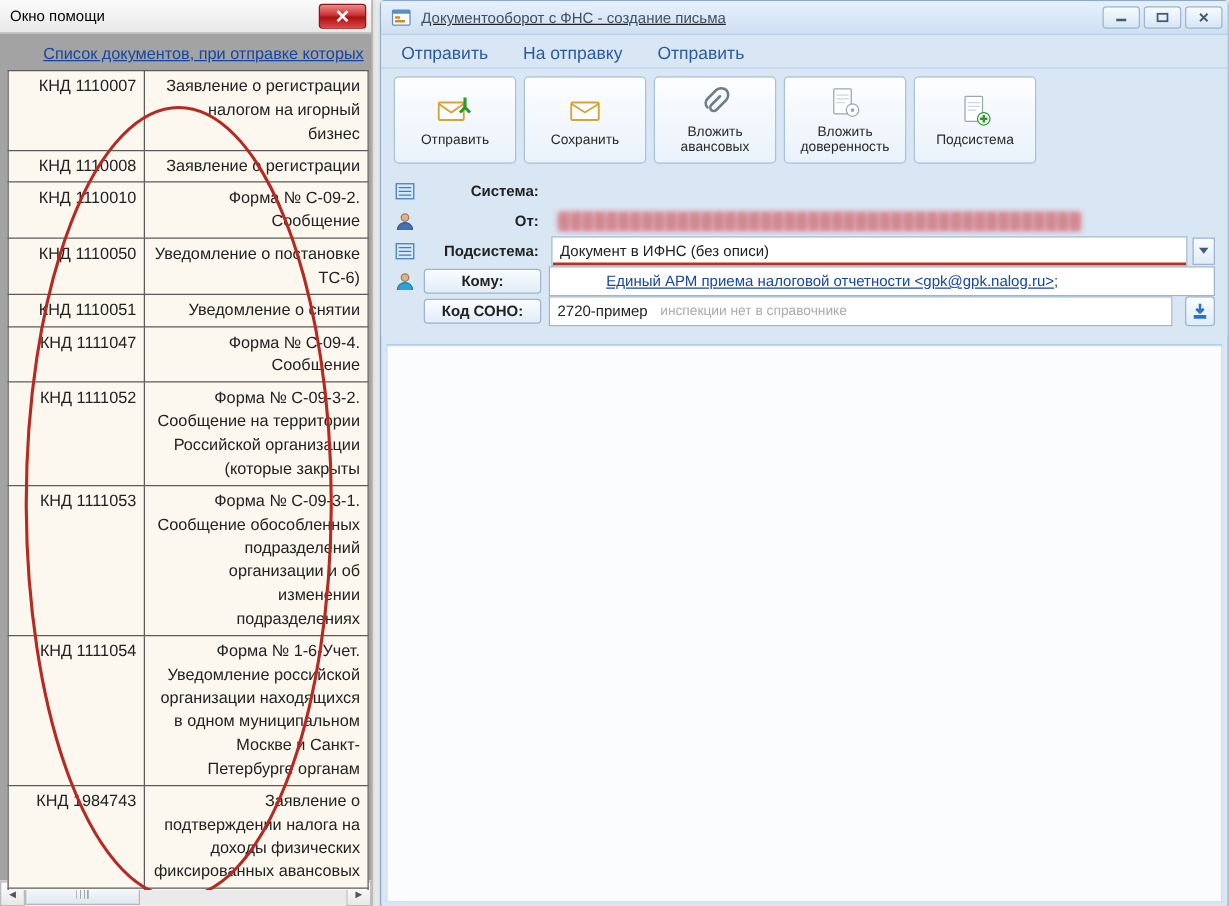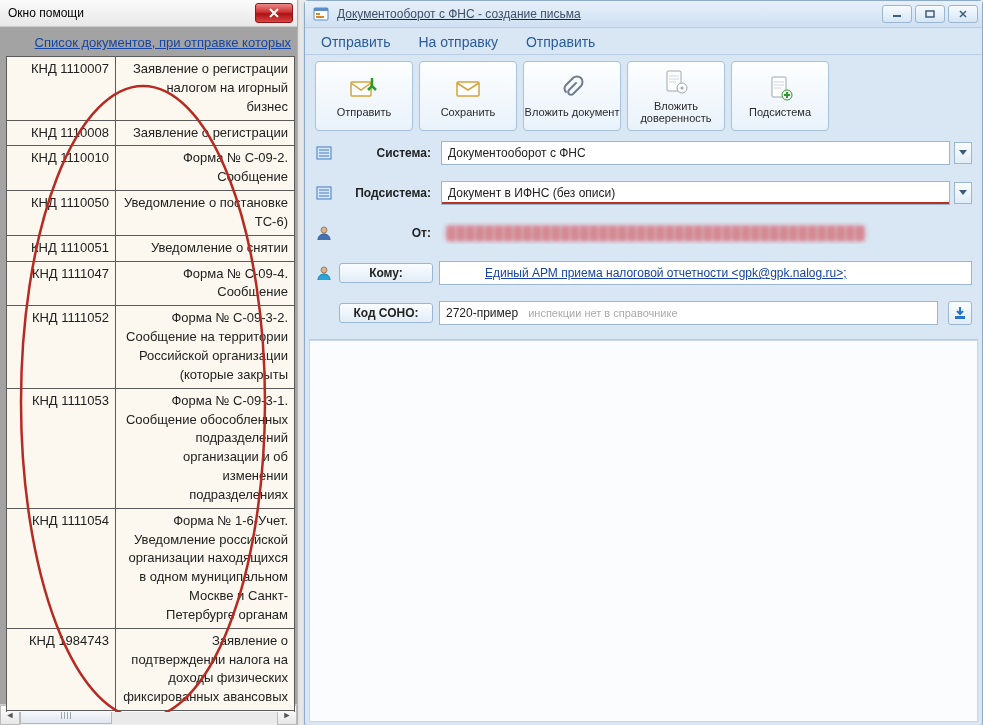--- a/index.html
+++ b/index.html
@@ -177,21 +177,21 @@
     font-size: 11px; color: #2a2a2a;
     text-align: center;
   }
   .tbtn .icon {
     width: 32px; height: 28px;
     display: flex; align-items: center; justify-content: center;
   }
   .form-area {
     padding: 4px 10px 8px 10px;
     background: #d9e7f5;
-    display: flex; flex-direction: column; gap: 16px;
+    display: flex; flex-direction: column; gap: 0;
   }
   .form-row {
     display: flex; align-items: center; gap: 6px;
     min-height: 24px;
   }
   .lead-icon {
     width: 18px; height: 18px;
     display: inline-flex; align-items: center; justify-content: center;
   }
   .label {
@@ -395,21 +395,21 @@
             </svg>
         </span>
         <span>Сохранить</span>
       </div>
       <div class="tbtn">
         <span class="icon">
           <svg width="32" height="28" viewBox="0 0 32 28">
               <path d="M10 18c-2-2-2-5 0-7l7-7c2-2 6-2 8 0s2 6 0 8l-8 8c-1 1-3 1-4 0s-1-3 0-4l7-7" fill="none" stroke="#6e7d8b" stroke-width="2" stroke-linecap="round"></path>
             </svg>
         </span>
-        <span>Вложить документ</span>
+        <span>Вложить авансовых</span>
       </div>
       <div class="tbtn">
         <span class="icon">
           <svg width="32" height="28" viewBox="0 0 32 28">
               <rect x="7" y="3" width="14" height="20" rx="1" fill="#fff" stroke="#9aa7b3"></rect>
               <path d="M9 8h10M9 11h10M9 14h7" stroke="#cfd6dc"></path>
               <circle cx="22" cy="20" r="5" fill="#fff" stroke="#9aa7b3"></circle>
               <circle cx="22" cy="20" r="1.5" fill="#9aa7b3"></circle>
             </svg>
         </span>
@@ -431,57 +431,49 @@
     <div class="form-area">
 
       <div class="form-row">
         <span class="lead-icon">
           <svg width="16" height="16" viewBox="0 0 16 16">
               <rect x="1" y="2" width="14" height="12" fill="none" stroke="#3f7cc4"></rect>
               <path d="M3 5h10M3 8h10M3 11h10" stroke="#3f7cc4"></path>
             </svg>
         </span>
         <span class="label">Система:</span>
-        <div class="dd">
-          <div class="field">Документооборот с ФНС</div>
-          <div class="caret">
-              <svg width="8" height="6">
-                <path d="M0 0l4 5 4-5z" fill="#3e5c7a"></path>
-              </svg>
-            </div>
-        </div>
+      </div>
+
+      <div class="form-row">
+        <span class="lead-icon">
+          <svg width="16" height="16" viewBox="0 0 16 16">
+              <circle cx="8" cy="5" r="3" fill="#d9b48f" stroke="#a57c4f"></circle>
+              <path d="M2 15c0-4 3-6 6-6s6 2 6 6" fill="#4570b5" stroke="#345a96"></path>
+            </svg>
+        </span>
+        <span class="label">От:</span>
+        <div class="field blurred" style="border:none;background:transparent">████████████████████████████████████████████</div>
       </div>
 
       <div class="form-row">
         <span class="lead-icon">
           <svg width="16" height="16" viewBox="0 0 16 16">
               <rect x="1" y="2" width="14" height="12" fill="none" stroke="#3f7cc4"></rect>
               <path d="M3 5h10M3 8h10M3 11h10" stroke="#3f7cc4"></path>
             </svg>
         </span>
         <span class="label">Подсистема:</span>
         <div class="dd">
           <div class="field red-underline">Документ в ИФНС (без описи)</div>
           <div class="caret">
               <svg width="8" height="6">
                 <path d="M0 0l4 5 4-5z" fill="#3e5c7a"></path>
               </svg>
             </div>
         </div>
-      </div>
-
-      <div class="form-row">
-        <span class="lead-icon">
-          <svg width="16" height="16" viewBox="0 0 16 16">
-              <circle cx="8" cy="5" r="3" fill="#d9b48f" stroke="#a57c4f"></circle>
-              <path d="M2 15c0-4 3-6 6-6s6 2 6 6" fill="#4570b5" stroke="#345a96"></path>
-            </svg>
-        </span>
-        <span class="label">От:</span>
-        <div class="field blurred" style="border:none;background:transparent">████████████████████████████████████████████</div>
       </div>
 
       <div class="form-row">
         <span class="lead-icon">
           <svg width="16" height="16" viewBox="0 0 16 16">
               <circle cx="8" cy="5" r="3" fill="#d9b48f" stroke="#a57c4f"></circle>
               <path d="M2 15c0-4 3-6 6-6s6 2 6 6" fill="#2aa4d4" stroke="#1c7fa7"></path>
             </svg>
         </span>
         <span class="label btnlike" style="width:76px">Кому:</span>

